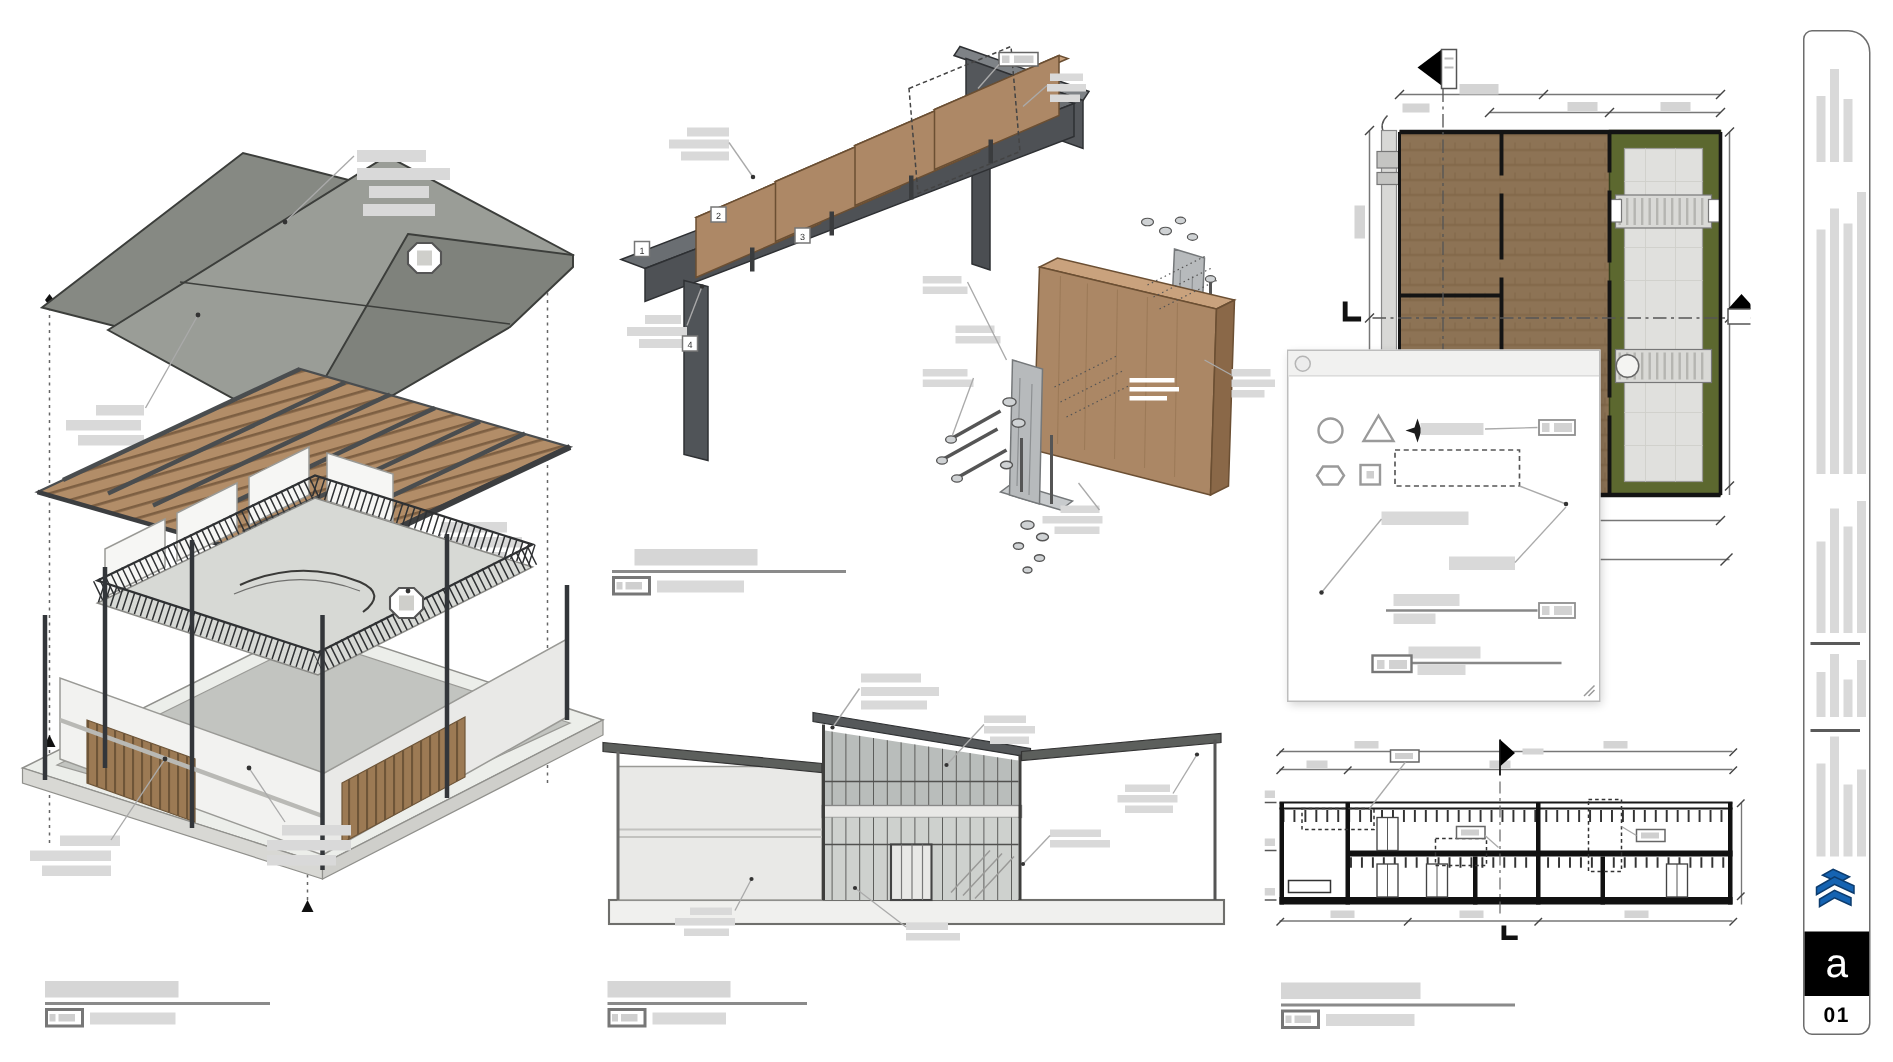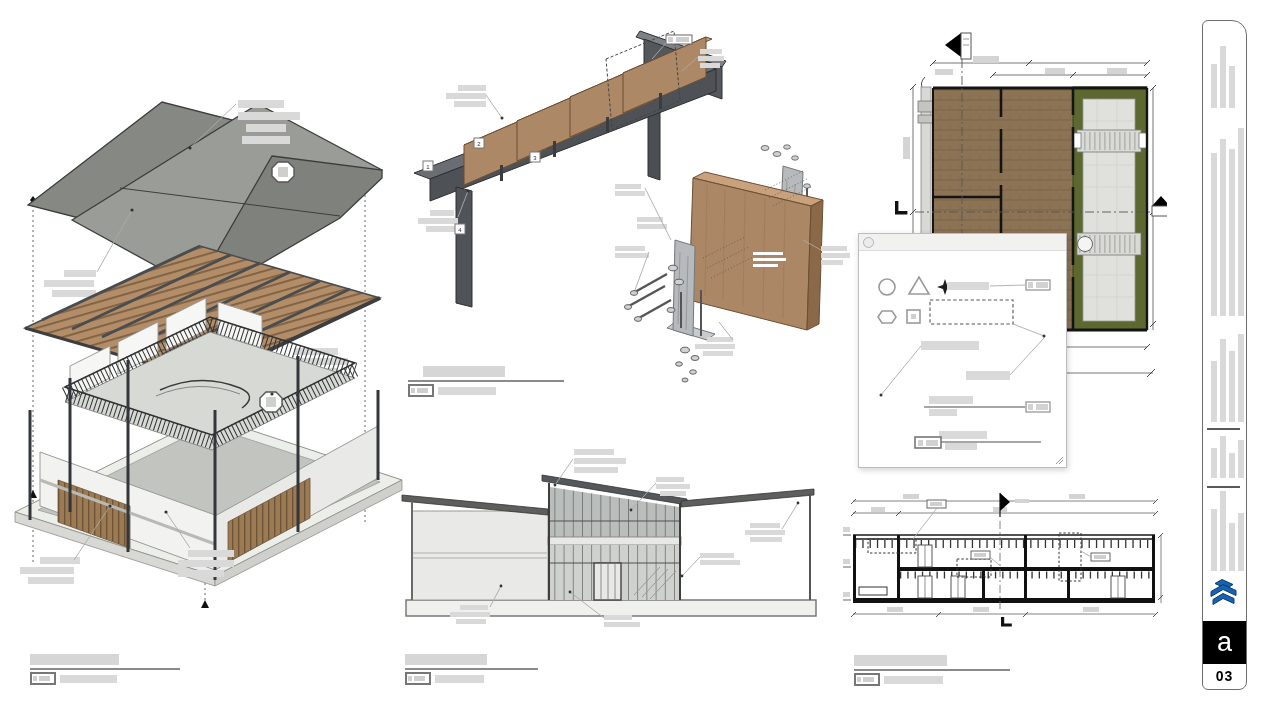--- a/index.html
+++ b/index.html
@@ -758,17 +758,17 @@
       </div>
     <svg class="sb-logo" viewBox="0 0 31 31">
       <path d="M14,1 L25,6 L18,10 L7,5 Z" fill="#1563b2" stroke="#0d3c6e" stroke-width="1"></path>
       <path d="M3,13 L15,6 L28,12 L28,17 L15,11 L3,18 Z" fill="#1563b2" stroke="#0d3c6e" stroke-width="1"></path>
       <path d="M5,21 L15,15 L26,20 L26,25 L15,20 L5,26 Z" fill="#1563b2" stroke="#0d3c6e" stroke-width="1"></path>
     </svg>
     <div class="sb-black">
       <span>a</span>
     </div>
     <div class="sb-num">
-      <span>03</span>
+      <span>01</span>
     </div>
   </div>
 
 </div>
 
 </body></html>

